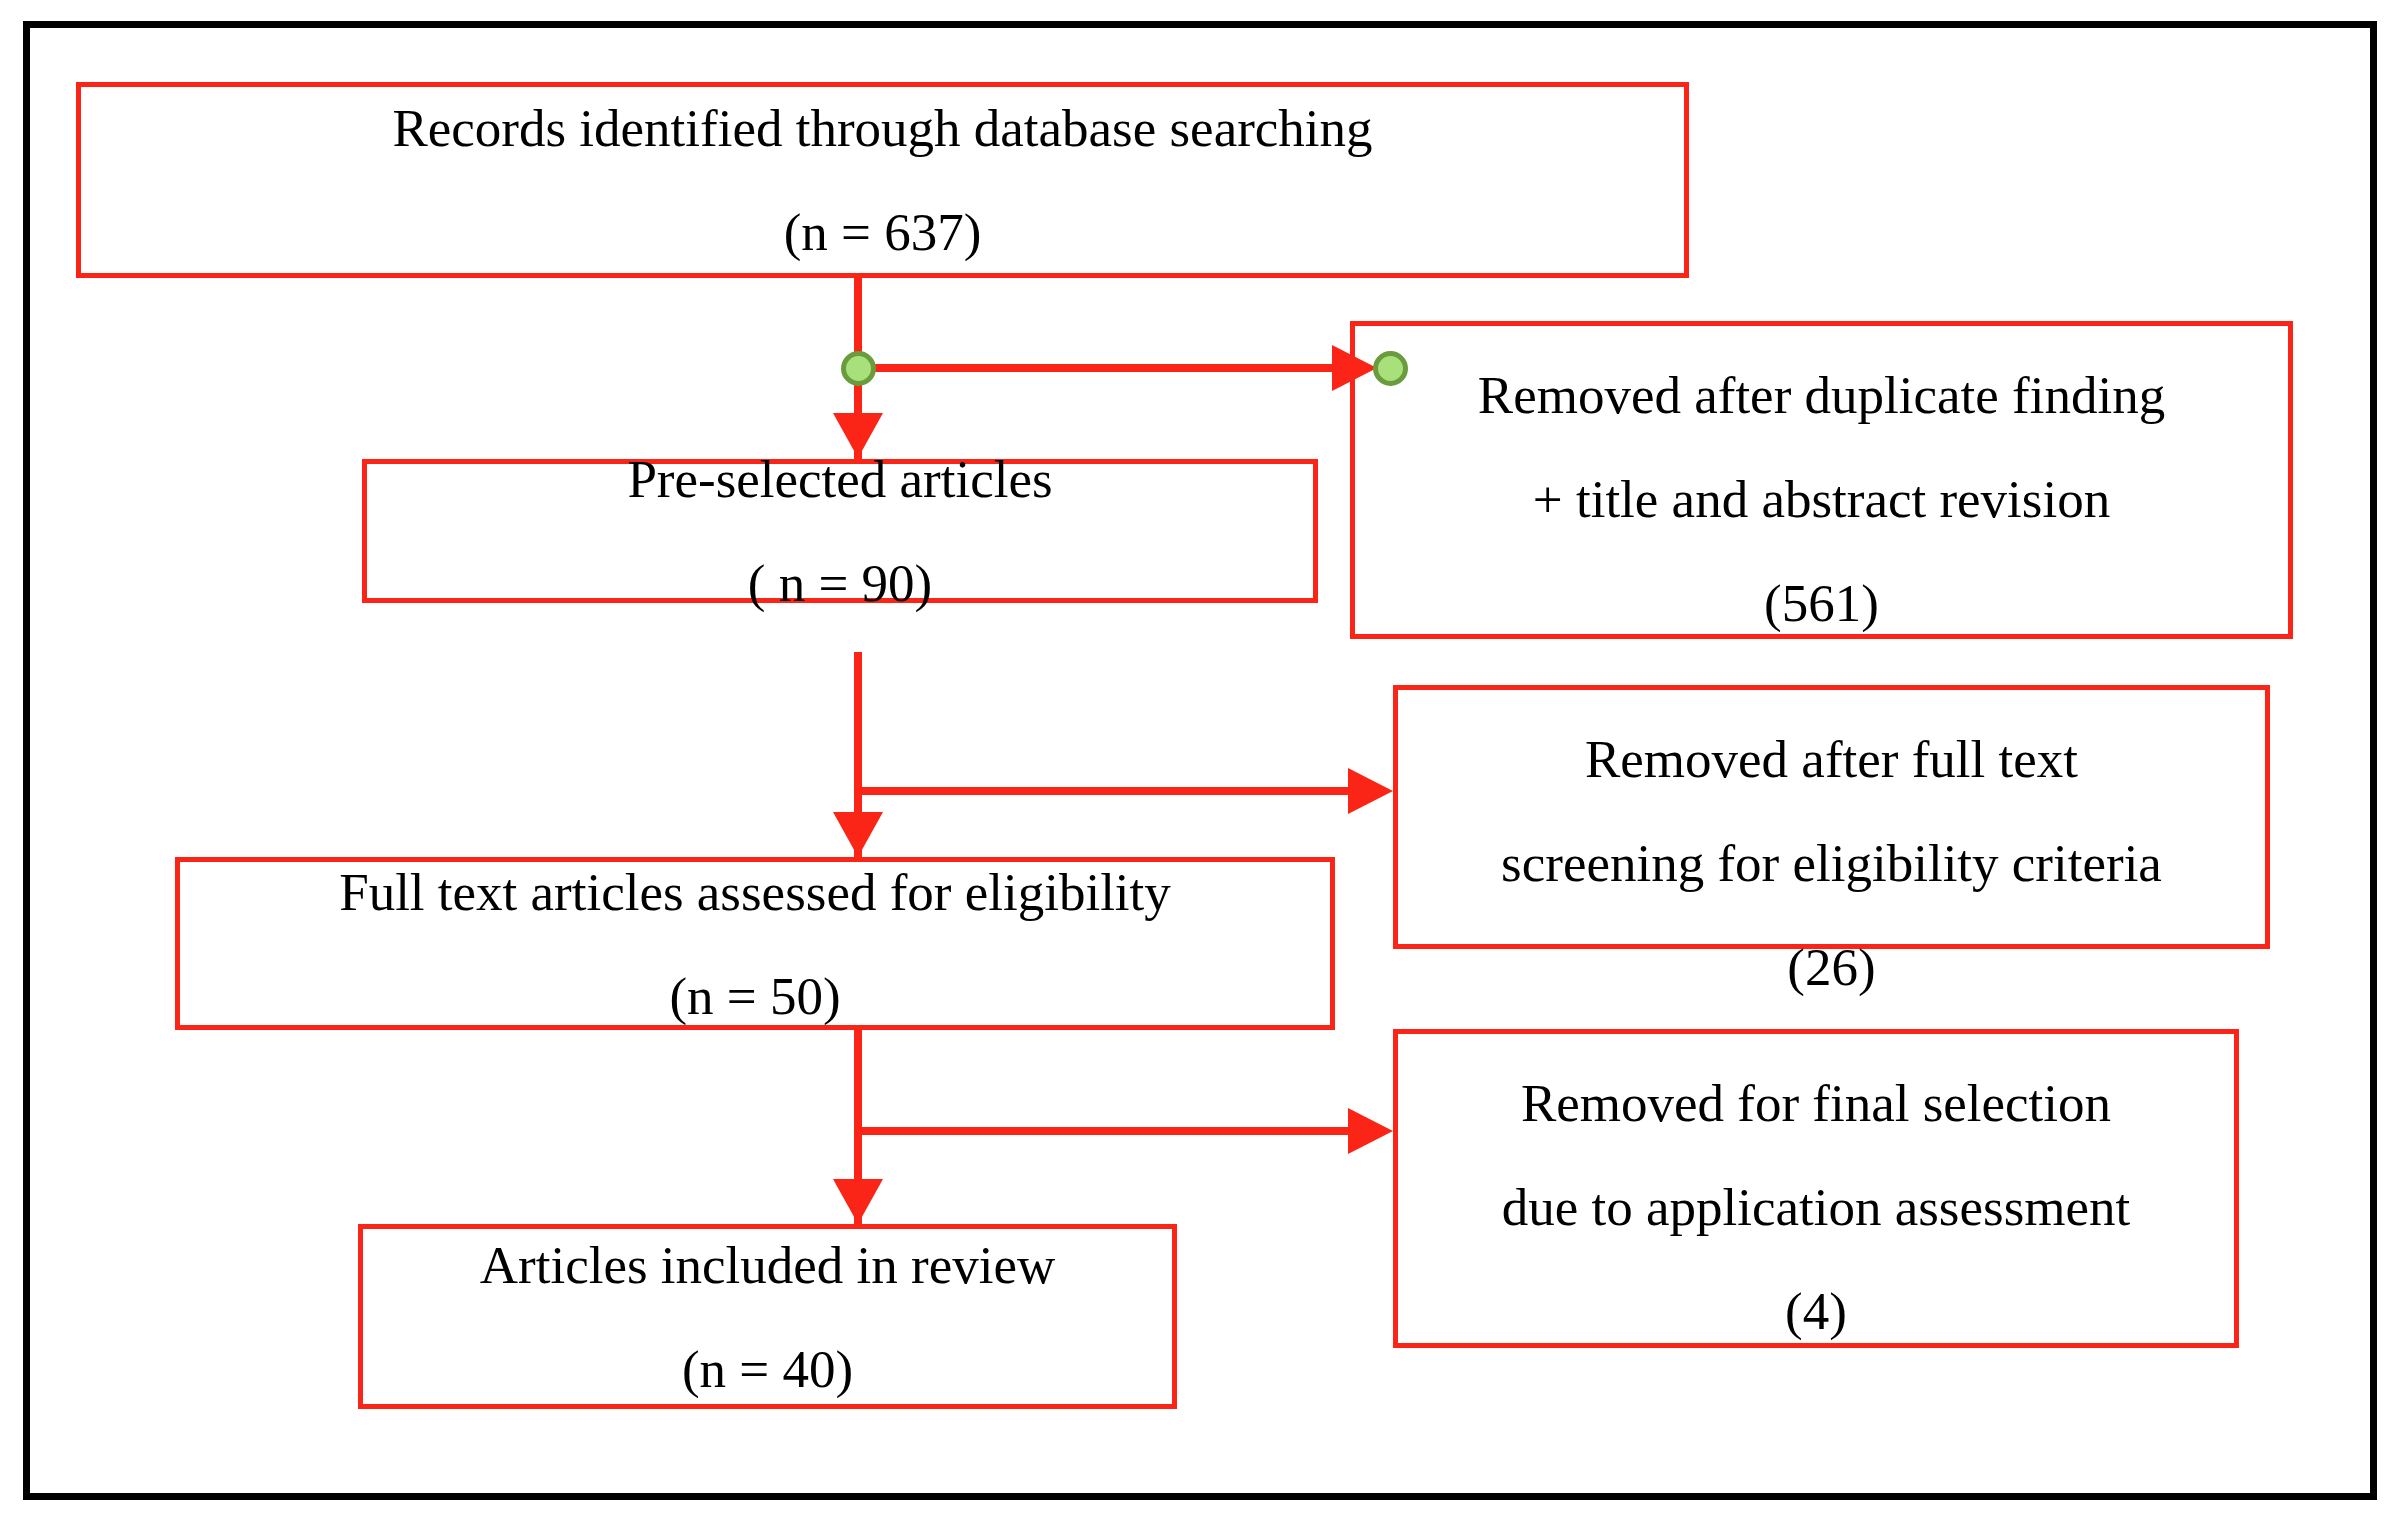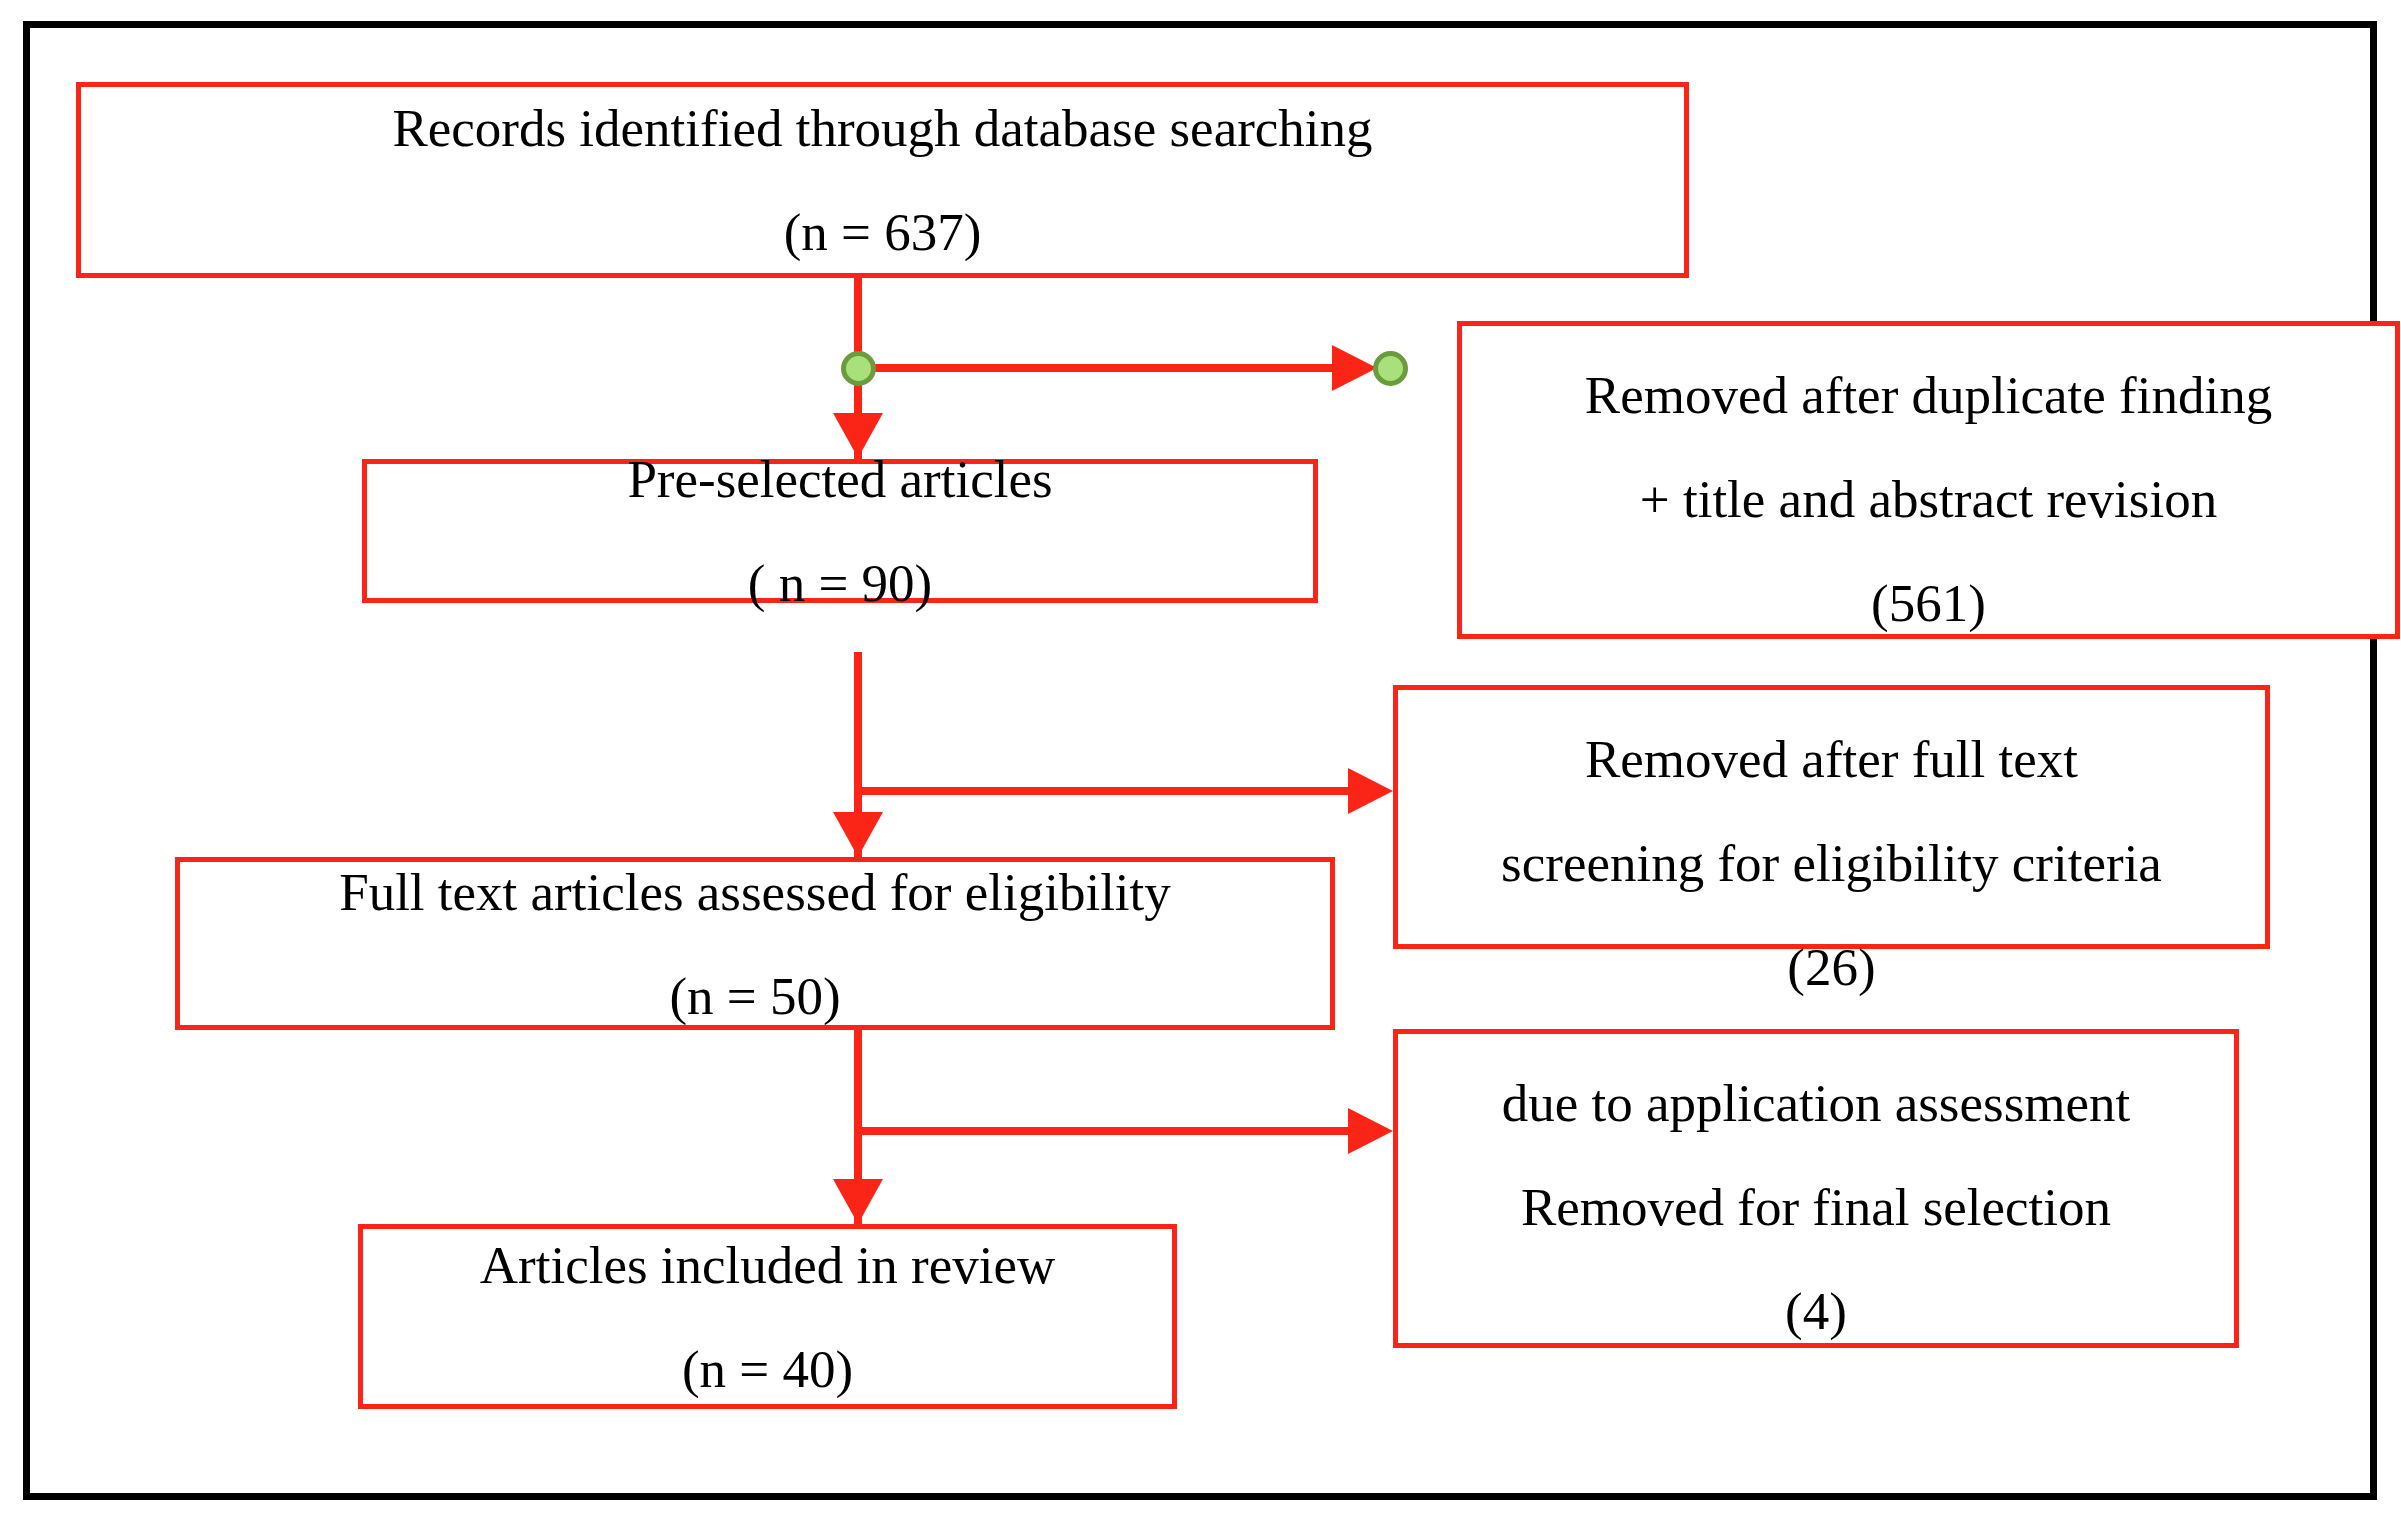--- a/index.html
+++ b/index.html
@@ -67,21 +67,21 @@
     background: var(--dot-fill, #a8e07b);
     border: 5.8px solid var(--dot-border, #6a9c3d);
     box-sizing: border-box;
   }
 
   
   #box-records     { left: 76px;   top: 82px;  width: 1613px; height: 196px; }
   #box-preselected { left: 362px;  top: 459px;  width: 956px; height: 144px; }
   #box-fulltext    { left: 175px;  top: 857px; width: 1160px; height: 173px; }
   #box-included    { left: 358px;  top: 1224px; width: 819px; height: 185px; }
-  #box-removed-duplicate { left: 1457px; top: 321px;  width: 943px; height: 318px; }
+  #box-removed-duplicate { left: 1350px; top: 321px;  width: 943px; height: 318px; }
   #box-removed-screening { left: 1393px; top: 685px;  width: 877px; height: 264px; }
   #box-removed-final     { left: 1393px; top: 1029px; width: 846px; height: 319px; }
 
   
   #v1 { left: 854px; top: 278px;  width: 8.2px; height: 181px; }
   #v2 { left: 854px; top: 652px;  width: 8.2px; height: 205px; }
   #v3 { left: 854px; top: 1030px; width: 8.2px; height: 194px; }
   #h1 { left: 854px; top: 364px;  width: 482px; height: 8.2px; }
   #h2 { left: 854px; top: 787px;  width: 498px; height: 8.2px; }
   #h3 { left: 854px; top: 1127px; width: 498px; height: 8.2px; }
@@ -127,22 +127,22 @@
     <div class="line">(561)</div>
   </div>
 
   <div class="box top-aligned" id="box-removed-screening">
     <div class="line">Removed after full text</div>
     <div class="line">screening for eligibility criteria</div>
     <div class="line">(26)</div>
   </div>
 
   <div class="box top-aligned" id="box-removed-final">
+    <div class="line">Removed for final selection</div>
     <div class="line">due to application assessment</div>
-    <div class="line">Removed for final selection</div>
     <div class="line">(4)</div>
   </div>
 
   <div class="vline" id="v1"></div>
   <div class="arrow-down" id="ad1"></div>
   <div class="hline" id="h1"></div>
   <div class="arrow-right" id="ar1"></div>
   <div class="junction-dot" id="dot1"></div>
   <div class="junction-dot" id="dot2"></div>
 

